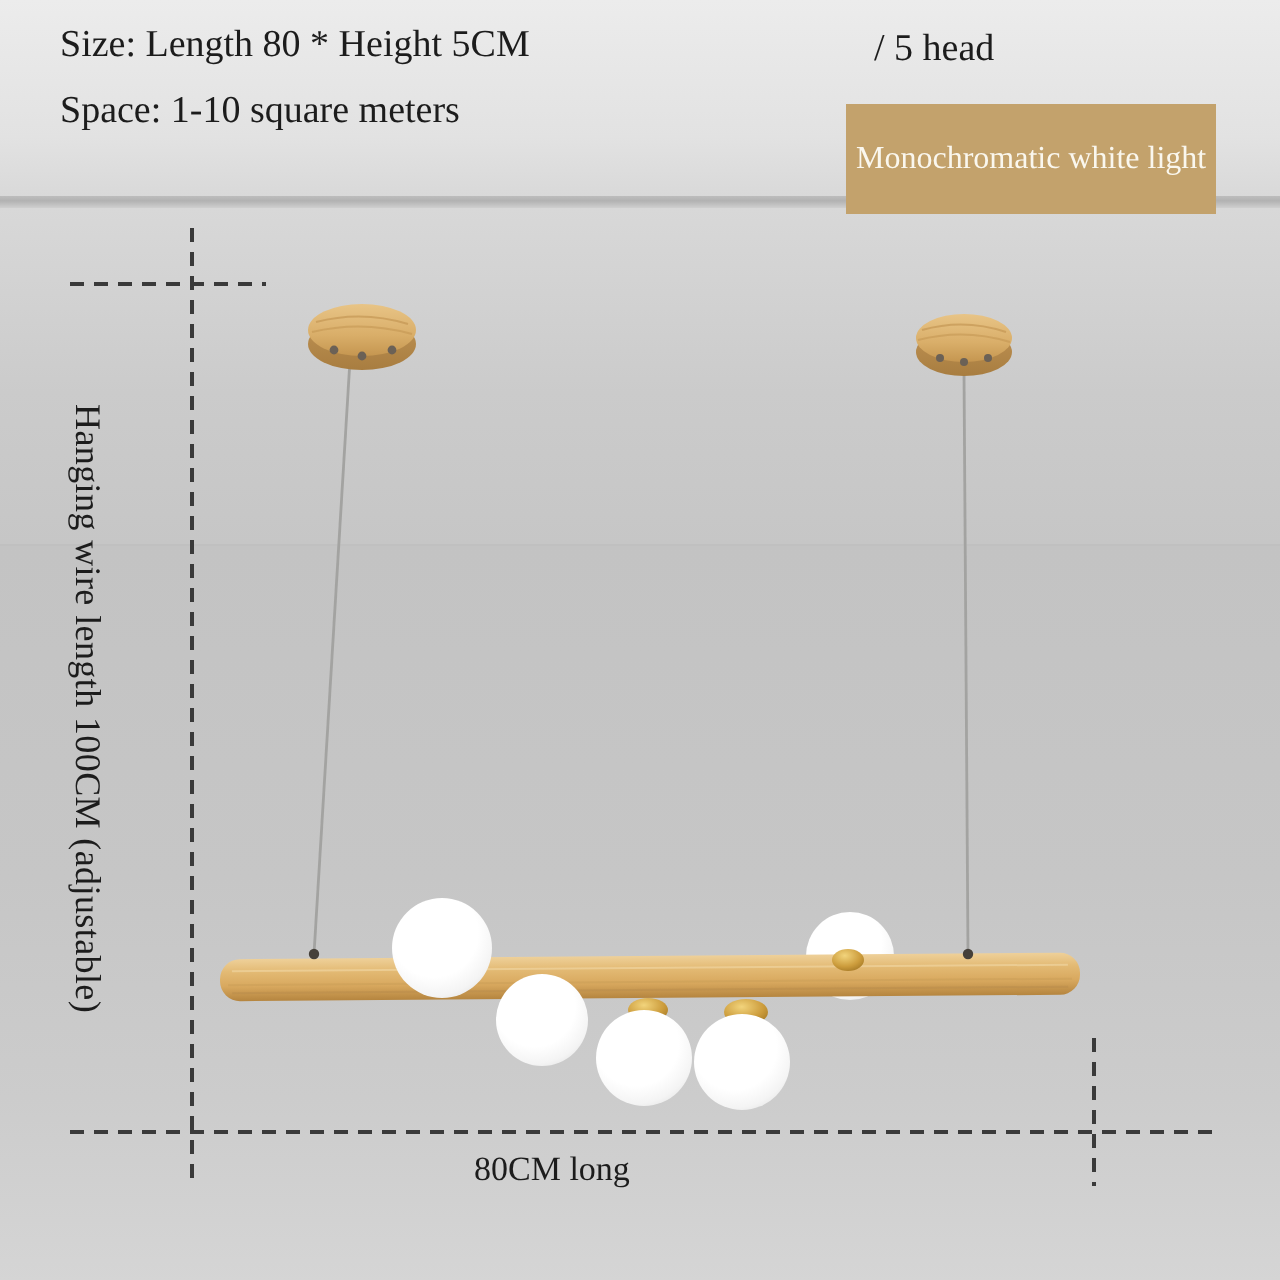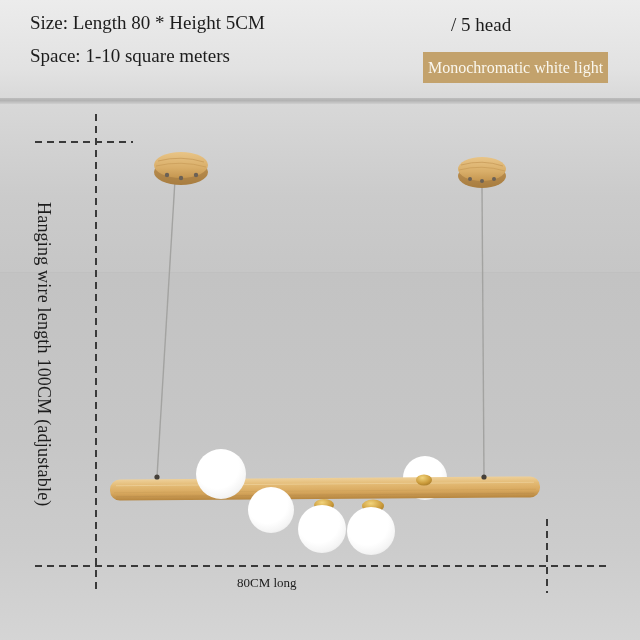--- a/index.html
+++ b/index.html
@@ -13,27 +13,27 @@
   .bg-seam    { position:absolute; left:0; top:98px; width:640px; height:6px;
                 background:linear-gradient(180deg,#bdbdbd 0%,#b2b2b2 40%,#cfcfcf 100%); }
   .bg-ceiling { position:absolute; left:0; top:104px; width:640px; height:168px;
                 background:linear-gradient(180deg,#d8d8d8 0%,#cbcbcb 55%,#c6c6c6 100%); }
   .bg-wall    { position:absolute; left:0; top:272px; width:640px; height:368px;
                 background:linear-gradient(180deg,#c3c3c3 0%,#c6c6c6 45%,#cccccc 75%,#d5d5d5 100%);
                 border-top:1px solid rgba(175,175,175,.55); }
   
   .specs { position:absolute; left:30px; top:6px; font-size:19px; }
   .specs .line { height:33px; line-height:33px; white-space:nowrap; }
-  .head-count { position:absolute; left:451px; top:13px; font-size:19px; line-height:24px; white-space:nowrap; }
-  .badge { position:absolute; left:423px; top:52px; height:31px; padding:0 5px;
+  .head-count { position:absolute; left:437px; top:13px; font-size:19px; line-height:24px; white-space:nowrap; }
+  .badge { position:absolute; left:423px; top:52px; height:31px; padding:12px 5px;
            background:#c3a26c; color:#faf7ee; font-size:16px;
            display:flex; align-items:center; white-space:nowrap; }
   .vertical-label { position:absolute; left:33px; top:202px; writing-mode:vertical-rl;
                     font-size:18px; letter-spacing:.2px; white-space:nowrap; }
-  .length-label { position:absolute; left:237px; top:575px; font-size:13px; white-space:nowrap; }
+  .length-label { position:absolute; left:237px; top:575px; font-size:17px; white-space:nowrap; }
   
   .dash-v { position:absolute; width:2px;
             background-image:repeating-linear-gradient(180deg,#3a3a3a 0 7px,transparent 7px 12px); }
   .dash-h { position:absolute; height:2px;
             background-image:repeating-linear-gradient(90deg,#3a3a3a 0 7px,transparent 7px 12px); }
   .dash-v-left  { left:95px;  top:114px; height:477px; }
   .dash-v-right { left:546px; top:519px; height:74px;  }
   .dash-h-top    { left:35px; top:141px; width:98px;  }
   .dash-h-bottom { left:35px; top:565px; width:573px; }
   .lamp-svg { position:absolute; left:0; top:0; }

